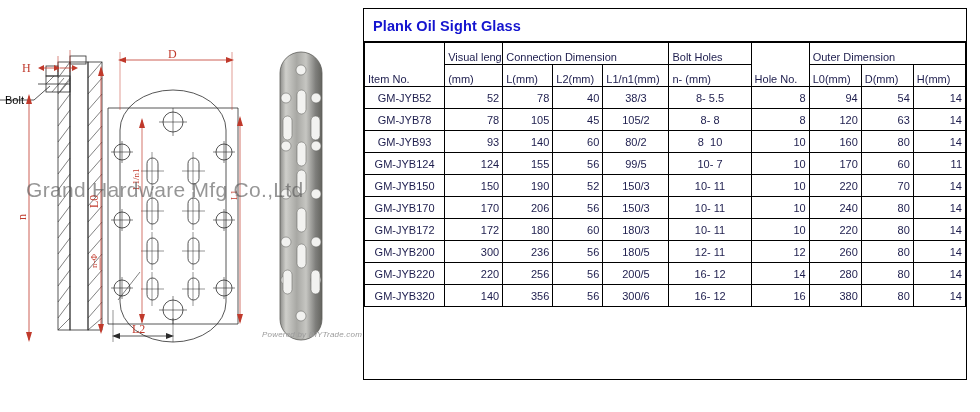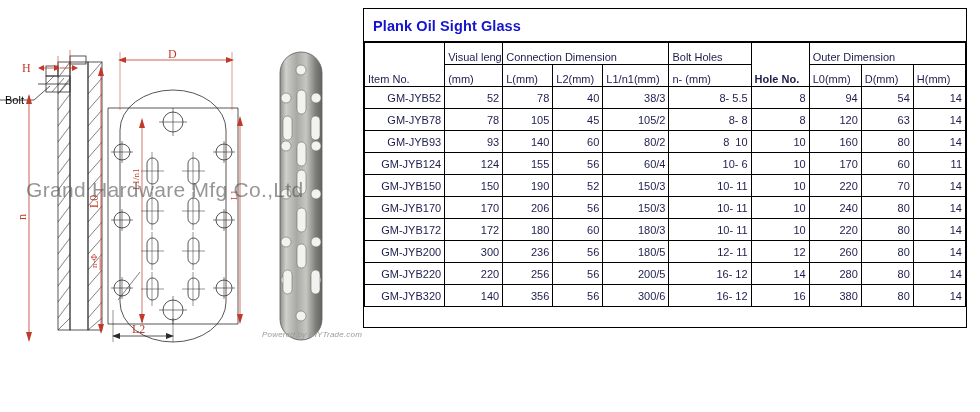--- a/index.html
+++ b/index.html
@@ -26,21 +26,21 @@
     position:absolute;left:262px;top:330px;
     font-size:8px;color:#9b9b9b;font-style:italic;
     white-space:nowrap;letter-spacing:.2px;
   }
   .dim-label{font-family:"Liberation Serif",serif;fill:#c0392b;font-size:12px;}
   .dim-label-sm{font-family:"Liberation Serif",serif;fill:#c0392b;font-size:9px;}
   .plain-label{font-family:"Liberation Sans",sans-serif;fill:#000;font-size:11px;}
 
   
   #spec-panel{
-    position:absolute;left:363px;top:8px;width:604px;height:320px;
+    position:absolute;left:363px;top:8px;width:604px;height:372px;
     border:1px solid #000;
     box-sizing:border-box;
     background:#fff;
   }
   #spec-title{
     color:#1414cf;font-weight:bold;font-size:14.5px;
     padding:9px 0 7px 9px;
     border-bottom:1px solid #000;
     letter-spacing:.1px;
   }
@@ -56,21 +56,21 @@
     padding:1px 3px;
     font-weight:normal;
     height:22px;
     box-sizing:border-box;
     overflow:hidden;
     white-space:nowrap;
   }
   table.spec th{text-align:left;vertical-align:bottom;color:#1d1d4d;}
   th.grp{vertical-align:top;}
   td.num{text-align:right;}
-  td.txt{text-align:right;}
+  td.txt{text-align:center;}
   .c-item{width:80px;}
   .c-vis{width:58px;}
   .c-l{width:50px;}
   .c-l2{width:50px;}
   .c-l1n1{width:66px;}
   .c-bolt{width:82px;}
   .c-hole{width:58px;}
   .c-l0{width:52px;}
   .c-d{width:52px;}
   .c-h{width:52px;}
@@ -318,21 +318,21 @@
       <col class="c-l0">
         <col class="c-d">
         <col class="c-h">
     </colgroup>
     <thead>
       <tr>
         <th rowspan="2" class="grp" style="vertical-align:bottom;margin-left:48px;">Item No.</th>
         <th class="grp">Visual length</th>
         <th class="grp" colspan="3">Connection Dimension</th>
         <th class="grp">Bolt Holes</th>
-        <th rowspan="2" class="grp" style="vertical-align:bottom;font-weight:bold;">Hole No.</th>
+        <th rowspan="2" class="grp" style="vertical-align:bottom;">Hole No.</th>
         <th class="grp" colspan="3">Outer Dimension</th>
       </tr>
       <tr>
         <th>(mm)</th>
         <th>L(mm)</th>
         <th>L2(mm)</th>
         <th>L1/n1(mm)</th>
         <th>n-΢ (mm)</th>
         <th>L0(mm)</th>
         <th>D(mm)</th>
@@ -374,22 +374,22 @@
           <td class="num">10</td>
           <td class="num">160</td>
           <td class="num">80</td>
           <td class="num">14</td>
         </tr>
         <tr>
           <td class="txt">GM-JYB124</td>
           <td class="num">124</td>
           <td class="num">155</td>
           <td class="num">56</td>
-          <td class="txt">60/4</td>
-          <td class="txt">10-΢ 6</td>
+          <td class="txt">99/5</td>
+          <td class="txt">10-΢ 7</td>
           <td class="num">10</td>
           <td class="num">170</td>
           <td class="num">60</td>
           <td class="num">11</td>
         </tr>
         <tr>
           <td class="txt">GM-JYB150</td>
           <td class="num">150</td>
           <td class="num">190</td>
           <td class="num">52</td>

